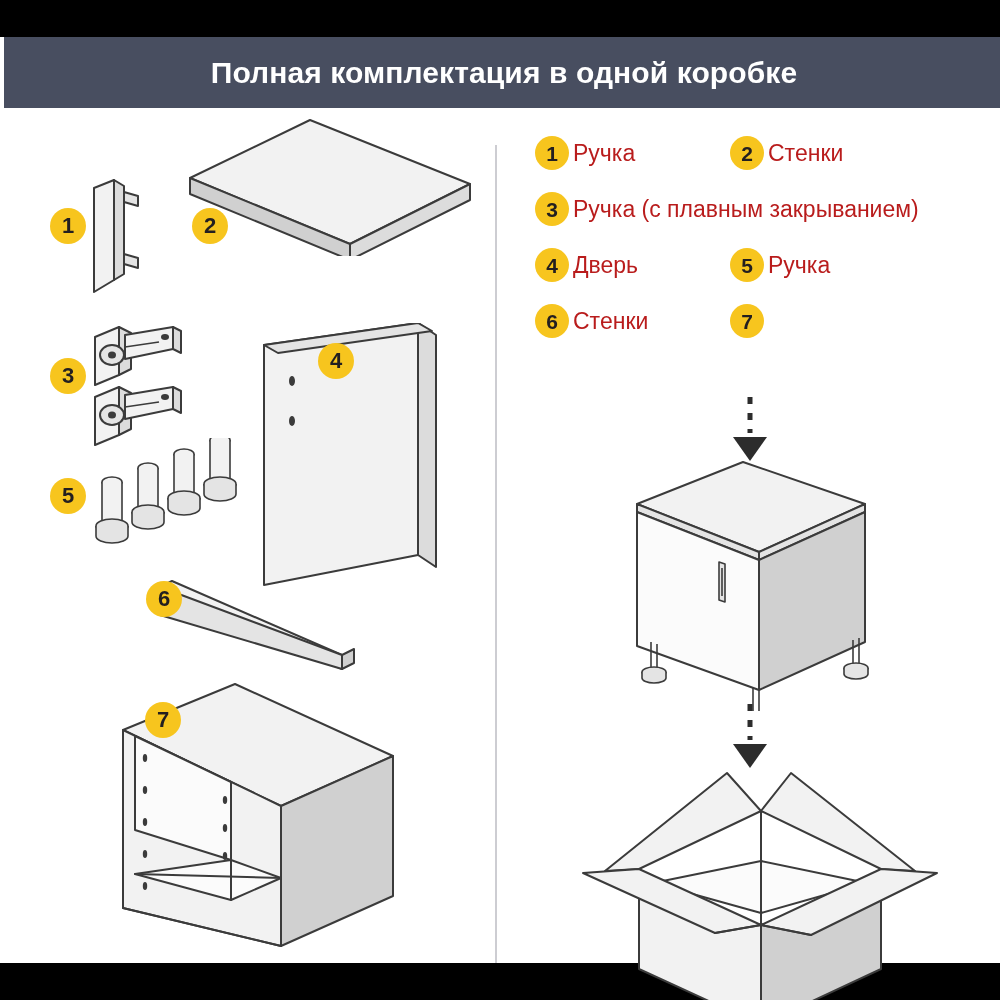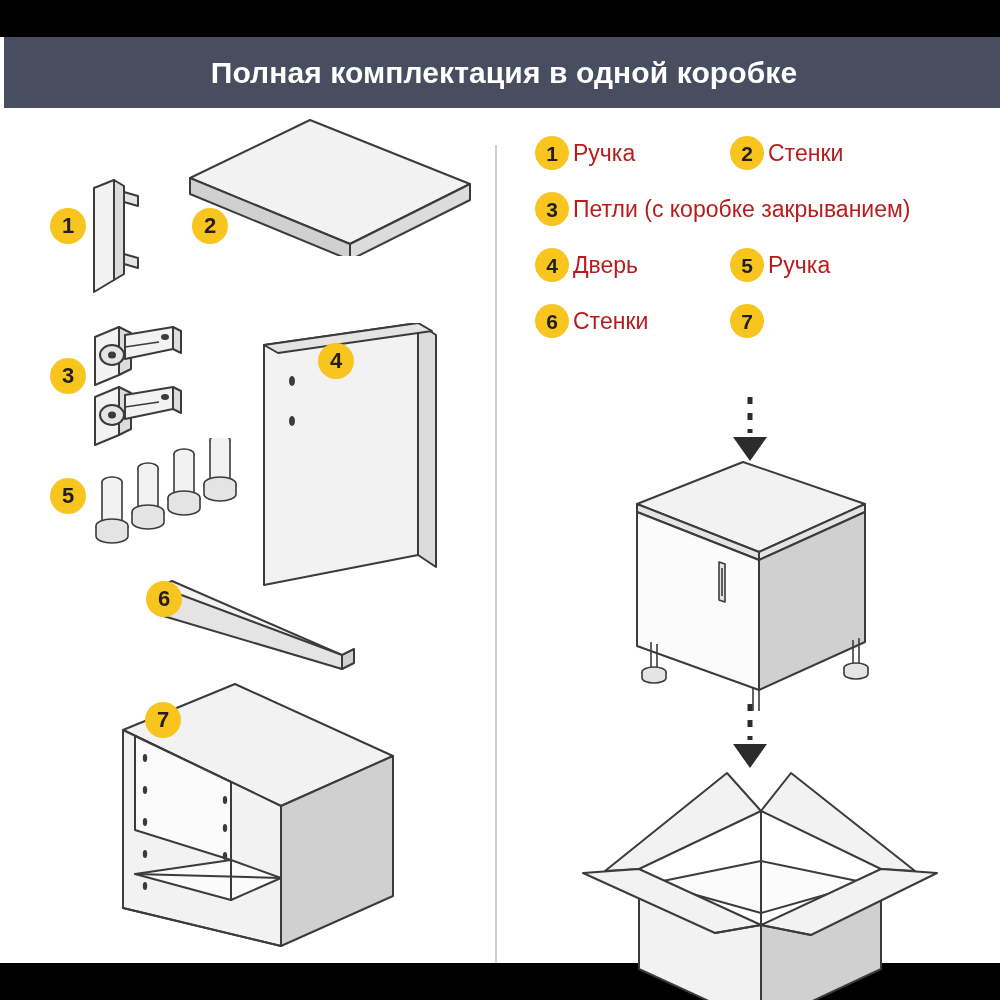--- a/index.html
+++ b/index.html
@@ -253,21 +253,21 @@
           <span class="legend-label">Ручка</span>
         </div>
 
         <div class="legend-row" style="left:235px; top:28px;">
           <span class="legend-badge">2</span>
           <span class="legend-label">Стенки</span>
         </div>
 
         <div class="legend-row" style="left:40px; top:84px;">
           <span class="legend-badge">3</span>
-          <span class="legend-label">Петли (с коробке закрыванием)</span>
+          <span class="legend-label">Ручка (с плавным закрыванием)</span>
         </div>
 
         <div class="legend-row" style="left:40px; top:140px;">
           <span class="legend-badge">4</span>
           <span class="legend-label">Дверь</span>
         </div>
 
         <div class="legend-row" style="left:235px; top:140px;">
           <span class="legend-badge">5</span>
           <span class="legend-label">Ручка</span>

